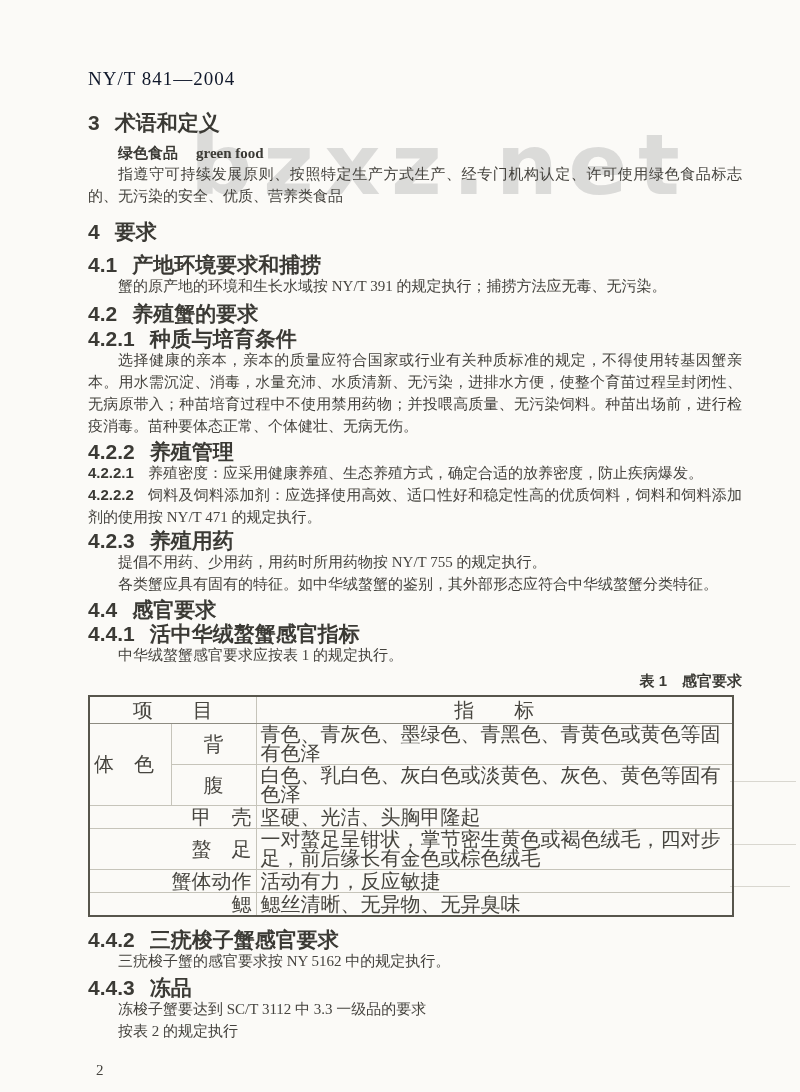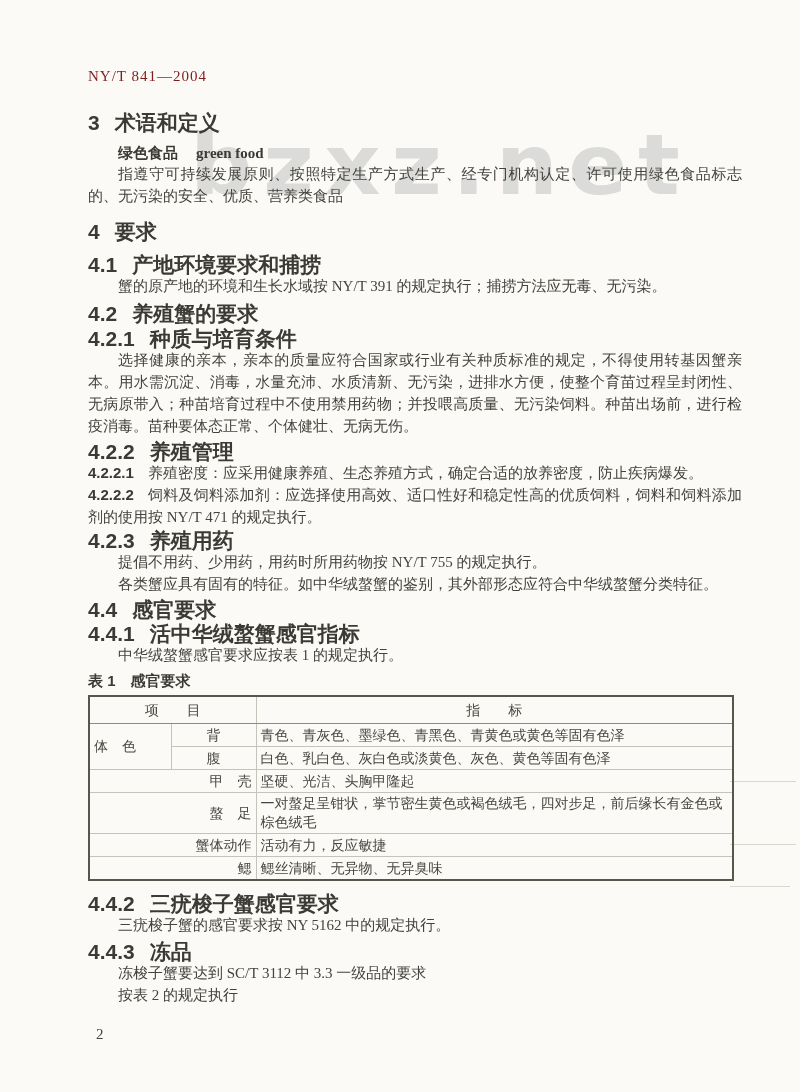--- a/index.html
+++ b/index.html
@@ -10,21 +10,21 @@
     background:#fbfaf7;
     overflow:hidden;
     font-family:"Liberation Serif","DejaVu Serif",serif;
     color:#45433e;
   }
   .content{
     position:relative;z-index:1;
     padding:68px 58px 0 88px;
   }
   .std-no{
-    font-size:15px;letter-spacing:1px;color:#7f1d1d;
+    font-size:19px;letter-spacing:1px;color:#0f172a;
     height:20px;margin-bottom:24px;
     font-family:"Liberation Serif","DejaVu Serif",serif;
   }
   .watermark{
     position:absolute;z-index:0;
     left:190px;top:116px;
     font-family:"DejaVu Sans","Liberation Sans",sans-serif;
     font-weight:bold;font-size:84px;letter-spacing:10px;
     color:#bdbdbd;opacity:.5;
     transform:scaleX(1.04);transform-origin:left;
@@ -49,29 +49,29 @@
   }
   .term-line{
     margin-top:9px;height:21px;line-height:21px;
     font-weight:bold;font-size:15px;color:#3b3a35;
     padding-left:2em;
     font-family:"Liberation Sans","DejaVu Sans",sans-serif;
   }
   .term-line .en{margin-left:18px;font-family:"Liberation Serif","DejaVu Serif",serif;}
   .tbl-caption{
     margin-top:5px;height:20px;line-height:20px;
-    text-align:left;font-weight:bold;font-size:15px;color:#3b3a35;
+    text-align:right;font-weight:bold;font-size:15px;color:#3b3a35;
     font-family:"Liberation Sans","DejaVu Sans",sans-serif;
   }
   table.t1{
     margin-top:4px;
     border-collapse:collapse;
     width:646px;
     border:2px solid #57554c;
-    font-size:14px;color:#47453f;
+    font-size:20px;color:#47453f;
   }
   table.t1 td{
     border:1px solid #c6c4ba;
     height:20px;padding:1px 4px;
     line-height:19px;
   }
   table.t1 tr.head-row td{
     border-bottom:1px solid #8d8b81;
     text-align:center;height:24px;
   }

